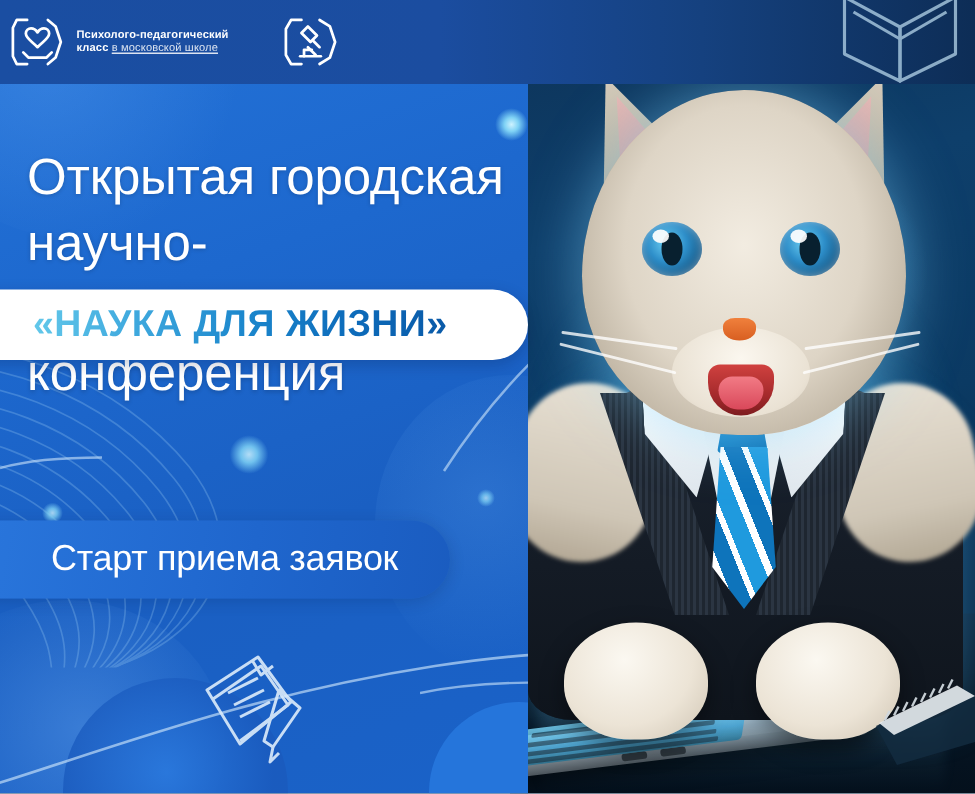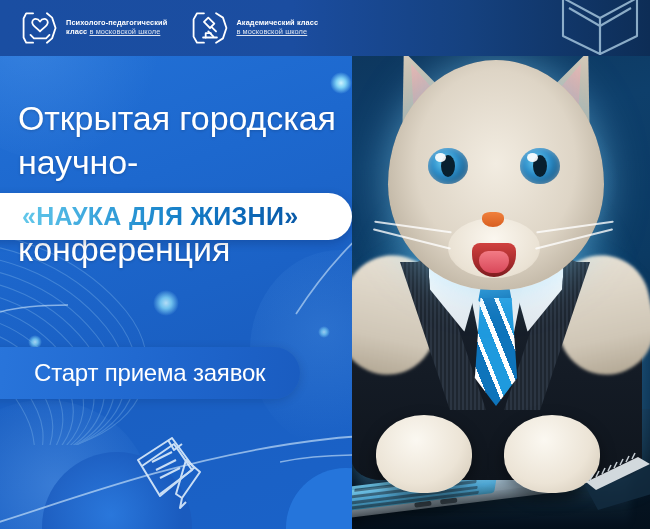--- a/index.html
+++ b/index.html
@@ -198,21 +198,21 @@
     position:absolute;border-radius:50%;
   }
   .dotglow{
     position:absolute;border-radius:50%;
     background:radial-gradient(circle,#cdf2ff 0%,#7fd2f5 30%,rgba(60,160,220,0) 70%);
   }
 
   
   .logos{
     position:absolute;left:0;top:0;width:650px;height:56px;z-index:4;
-    display:flex;align-items:center;gap:24px;padding-left:21px;box-sizing:border-box;
+    display:flex;align-items:center;gap:36px;padding-left:6px;box-sizing:border-box;
   }
   .logo{display:flex;align-items:center;gap:7px;}
   .logo-mark{width:38px;height:38px;flex:0 0 38px;}
   .logo-txt{line-height:1.18;}
   .logo-l1{font-size:7.4px;font-weight:bold;color:#fff;letter-spacing:.1px;white-space:nowrap;}
   .logo-l2{font-size:7.4px;color:#fff;letter-spacing:.1px;white-space:nowrap;}
   .logo-l2 b{font-weight:bold;}
   .logo-l2 span{opacity:.85;font-weight:normal;text-decoration:underline;}
 
   .headline{
@@ -424,24 +424,20 @@
         <g fill="none" stroke="#ffffff" stroke-width="2.1" stroke-linecap="round" stroke-linejoin="round">
           <path d="M15 5 L7 5 L3 12 L3 32 L7 39 L15 39"></path>
           <path d="M29 5 L37 10 L41 22 L37 34 L29 39"></path>
           <path d="M20 10 L27 17 L22 22 L15 15 Z"></path>
           <path d="M24 21 L29 26"></path>
           <path d="M20 26 L26 32"></path>
           <path d="M14 33 L30 33"></path>
           <path d="M17 33 L17 28 L23 28"></path>
         </g>
       </svg>
-      <div class="logo-txt">
-        <div class="logo-l1">Академический класс</div>
-        <div class="logo-l2"><span>в московской школе</span></div>
-      </div>
     </div>
   </div>
 
   <div class="headline">Открытая городская научно-практическая конференция</div>
 
   <div class="badge">
     <div class="badge-text">«НАУКА ДЛЯ ЖИЗНИ»</div>
   </div>
 
   <div class="cta">

